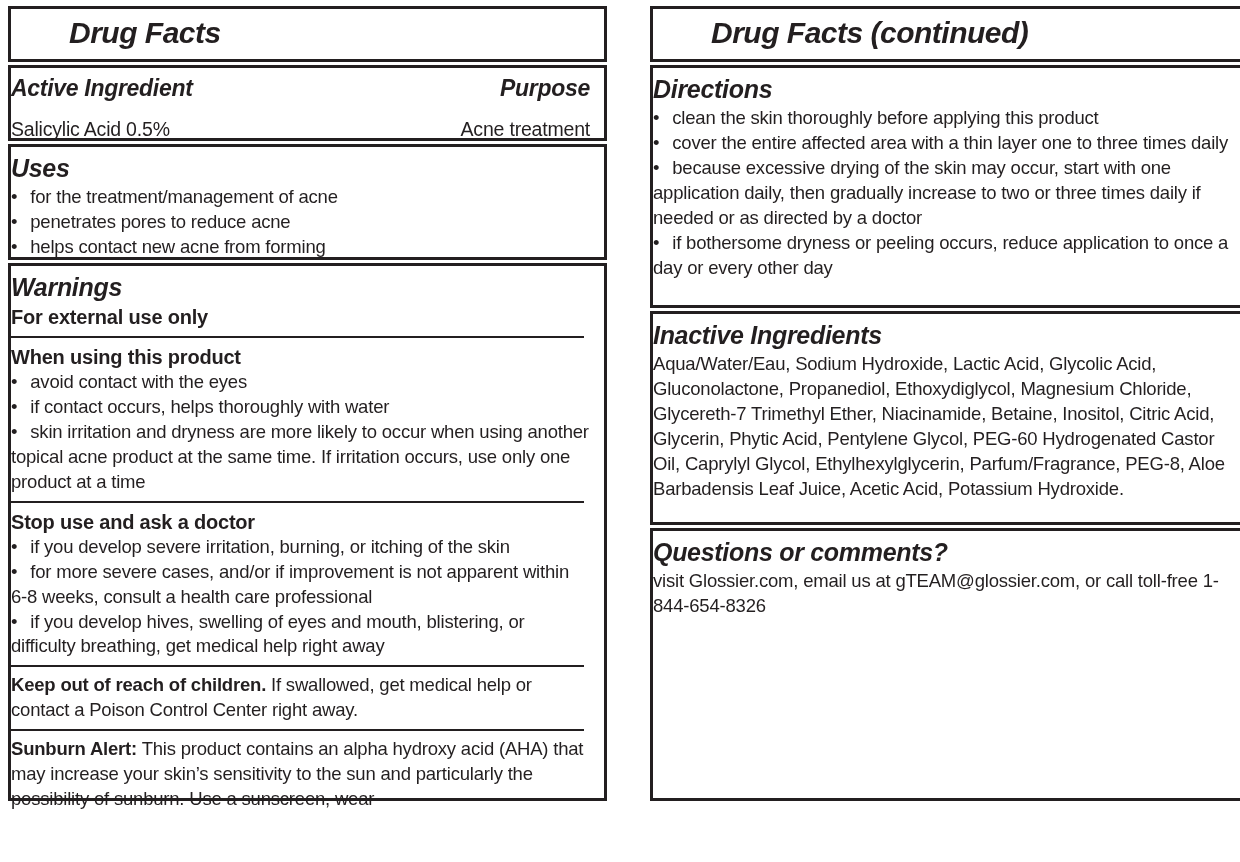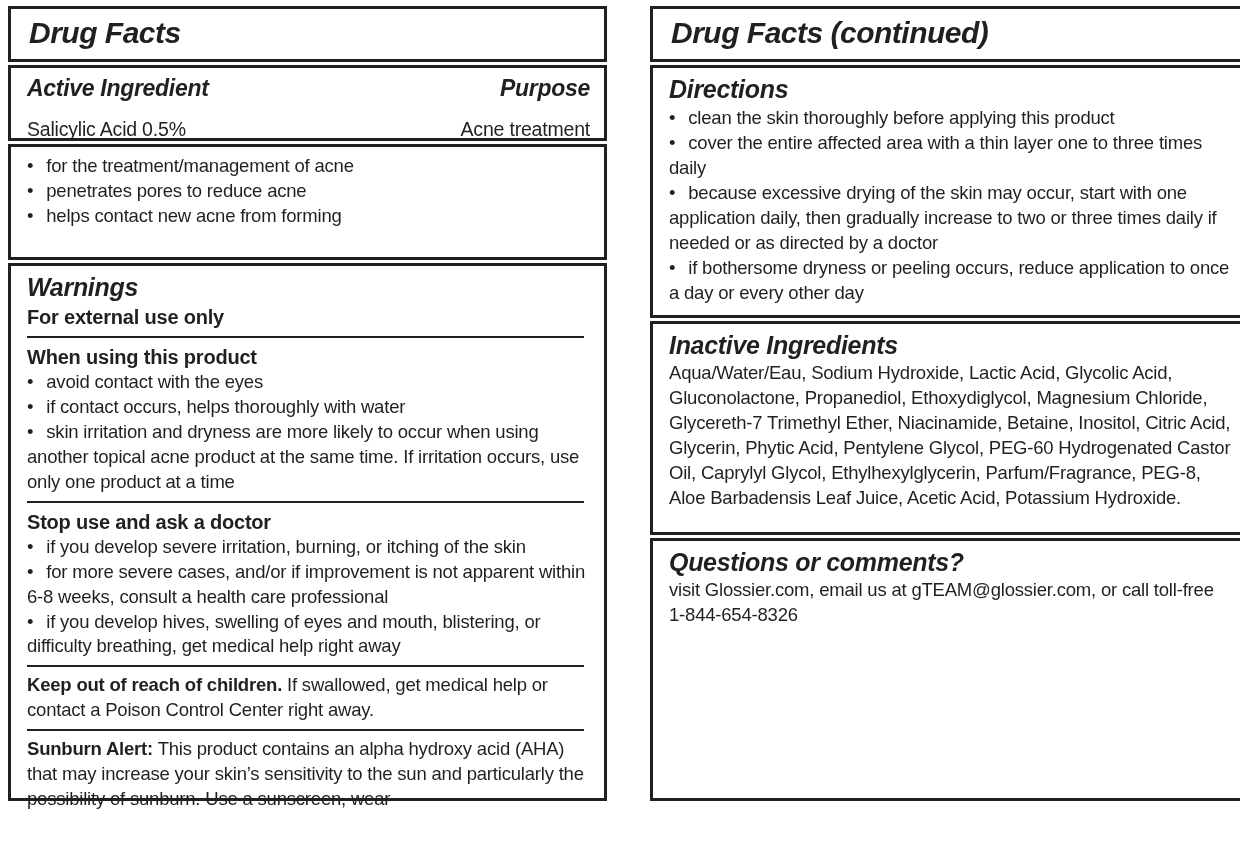--- a/index.html
+++ b/index.html
@@ -12,30 +12,31 @@
   .page { position: relative; width: 1240px; height: 862px; background: #fff; }
   .column {
     position: absolute; top: 6px;
     display: flex; flex-direction: column; gap: 3px;
   }
   .col-left  { left: 8px;   width: 599px; height: 795px; }
   .col-right { left: 650px; width: 600px; height: 795px; }
   .box {
     border: 3px solid #231f20;
     background: #fff;
-    padding: 7px 14px 9px 16px;
+    padding: 7px 14px 9px 0;
   }
   .title-box {
     display: flex; align-items: center;
     min-height: 56px;
     padding: 4px 14px 6px 18px;
   }
   .title {
     font-size: 30px; font-weight: bold; font-style: italic;
     letter-spacing: -0.5px;
+    margin-left: 40px;
   }
   .section-heading {
     font-size: 25px; font-weight: bold; font-style: italic;
     letter-spacing: -0.3px;
     line-height: 1.15;
     margin-bottom: 2px;
   }
   .subhead { font-size: 20px; font-weight: bold; line-height: 1.3; letter-spacing: -0.2px; }
   .body-text { font-size: 18.5px; line-height: 1.35; letter-spacing: -0.2px; }
   .body-text .b, .inline-label { font-weight: bold; }
@@ -79,20 +80,21 @@
           <div class="ai-value">Salicylic Acid 0.5%</div>
         </div>
         <div class="ai-right">
           <div class="ai-heading">Purpose</div>
           <div class="ai-value">Acne treatment</div>
         </div>
       </div>
     </div>
 
     <div class="box mh-uses">
+      <div class="section-heading">Uses</div>
       <div>
           <div class="bullet-item"><span class="bullet">•</span><span>for the treatment/management of acne</span></div>
           <div class="bullet-item"><span class="bullet">•</span><span>penetrates pores to reduce acne</span></div>
           <div class="bullet-item"><span class="bullet">•</span><span>helps contact new acne from forming</span></div>
         </div>
     </div>
 
     <div class="box grow mh-warnings">
       <div class="section-heading">Warnings</div>
       <div class="subhead">For external use only</div>

